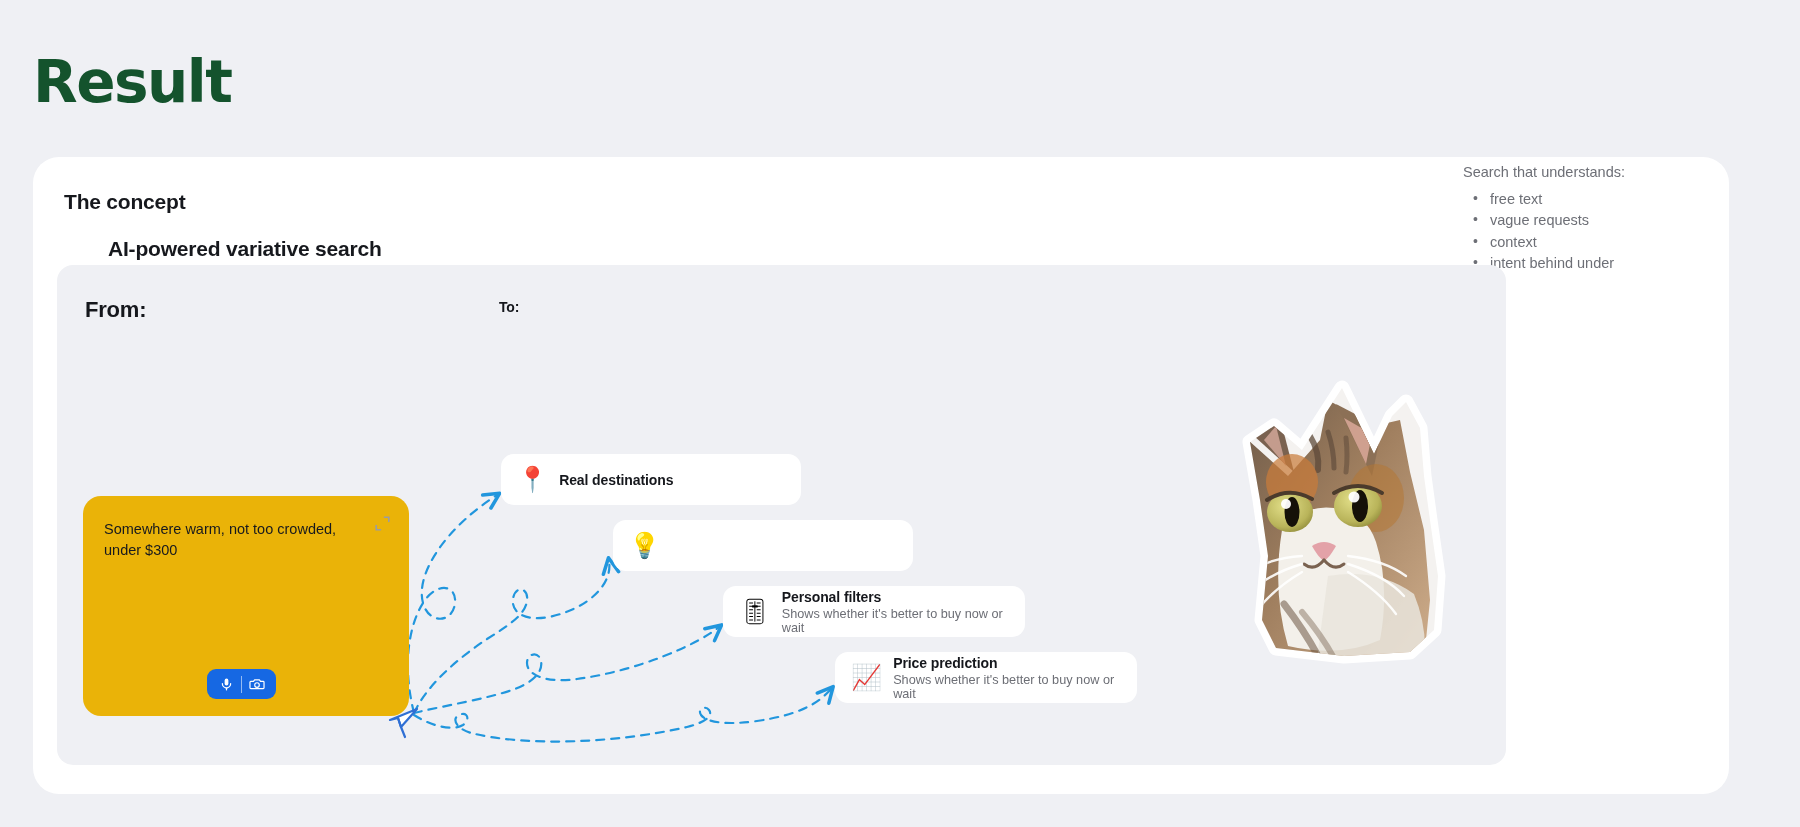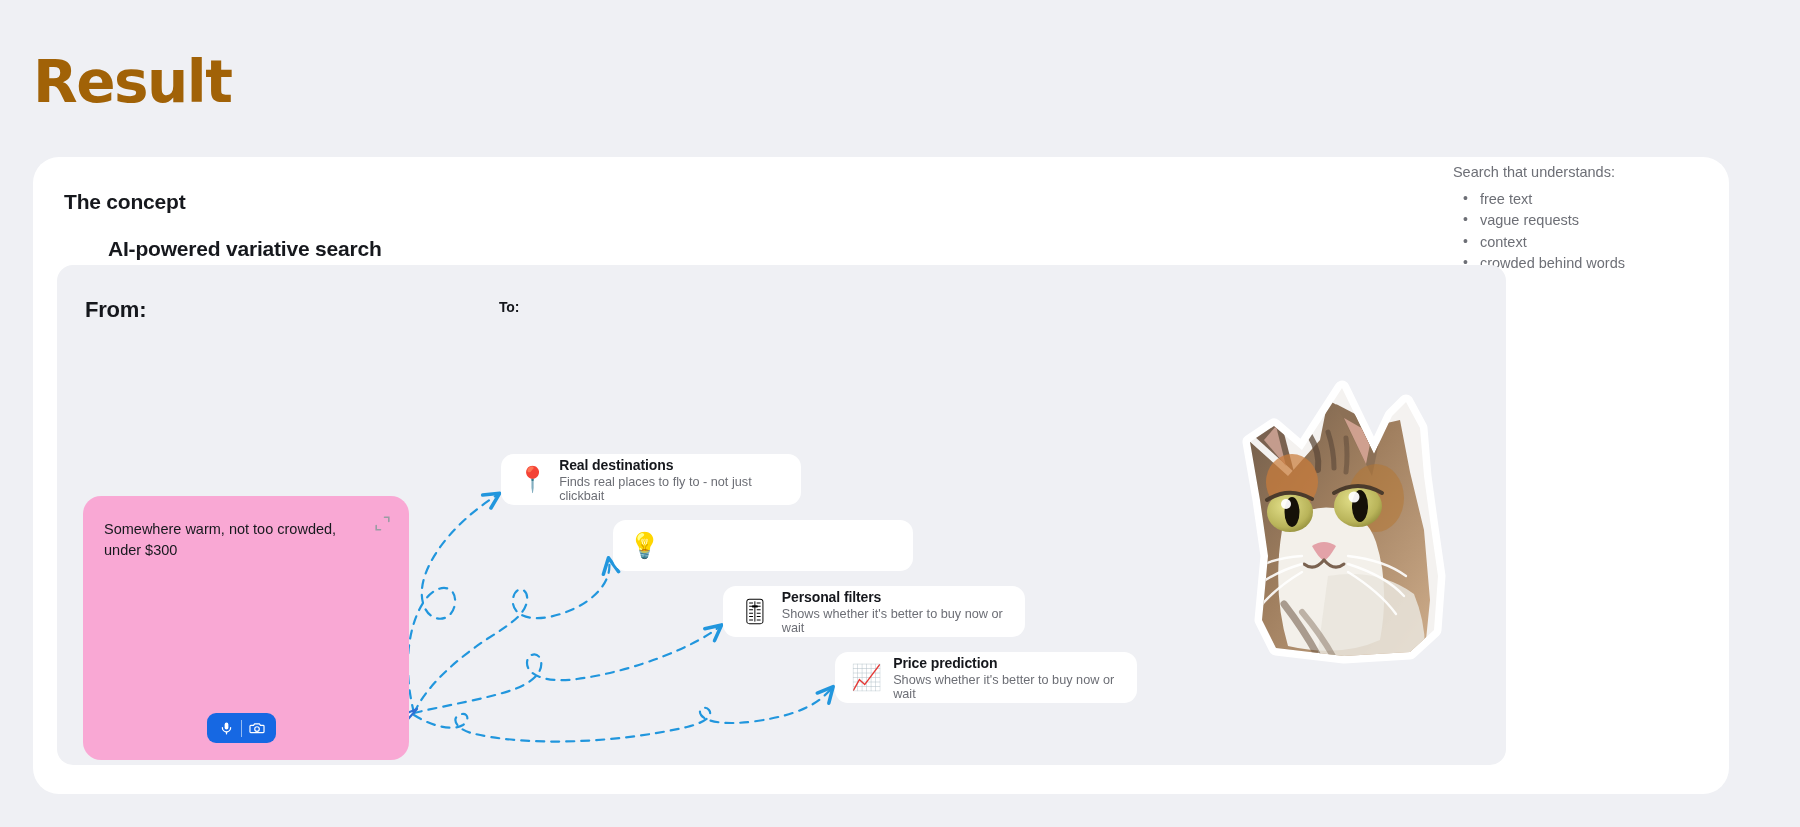--- a/index.html
+++ b/index.html
@@ -13,21 +13,21 @@
 
   .page { position: relative; width: 1800px; height: 827px; }
 
   
   .brand {
     position: absolute;
     left: 33px; top: 48px;
     font-size: 58px;
     font-weight: 800;
     letter-spacing: -1.5px;
-    color: #a16207;
+    color: #14532d;
     font-family: "DejaVu Sans", sans-serif;
   }
 
   
   .white-card {
     position: absolute;
     left: 33px; top: 157px;
     width: 1696px; height: 637px;
     background: #ffffff;
     border-radius: 26px;
@@ -93,22 +93,22 @@
     position: absolute;
     left: 442px; top: 34px;
     font-size: 14px; font-weight: 700;
     color: #15171c; letter-spacing: -0.2px;
   }
 
   
   .search-box {
     position: absolute;
     left: 26px; top: 231px;
-    width: 326px; height: 264px;
-    background: #f9a8d4;
+    width: 326px; height: 220px;
+    background: #eab308;
     border-radius: 18px;
   }
   .search-text {
     position: absolute;
     left: 21px; top: 23px;
     width: 250px;
     font-size: 14.5px;
     color: #17191e;
     line-height: 1.42;
   }
@@ -197,21 +197,21 @@
 
     <div class="concept-title">The concept</div>
     <div class="concept-sub">AI-powered variative search</div>
 
     <div class="understands">
       <div class="understands-title">Search that understands:</div>
       <ul>
         <li>free text</li>
         <li>vague requests</li>
         <li>context</li>
-        <li>crowded behind words</li>
+        <li>intent behind under</li>
       </ul>
     </div>
 
     <div class="gray-panel">
 
       <div class="label-from">From:</div>
       <div class="label-to">To:</div>
 
       <svg class="arrows" viewBox="0 0 1449 500" fill="none">
         <defs>
@@ -271,21 +271,20 @@
               <circle cx="9" cy="10.2" r="2.6"></circle>
             </svg>
           </div>
         </div>
       </div>
 
       <div class="rcard rcard-0">
         <span class="emoji">📍</span>
         <span>
           <span class="rtitle" style="display:block">Real destinations</span>
-          <span class="rdesc" style="display:block">Finds real places to fly to - not just clickbait</span>
         </span>
       </div>
 
       <div class="rcard rcard-1">
         <span class="emoji">💡</span>
       </div>
 
       <div class="rcard rcard-2">
         <span class="emoji">🎚</span>
         <span>

